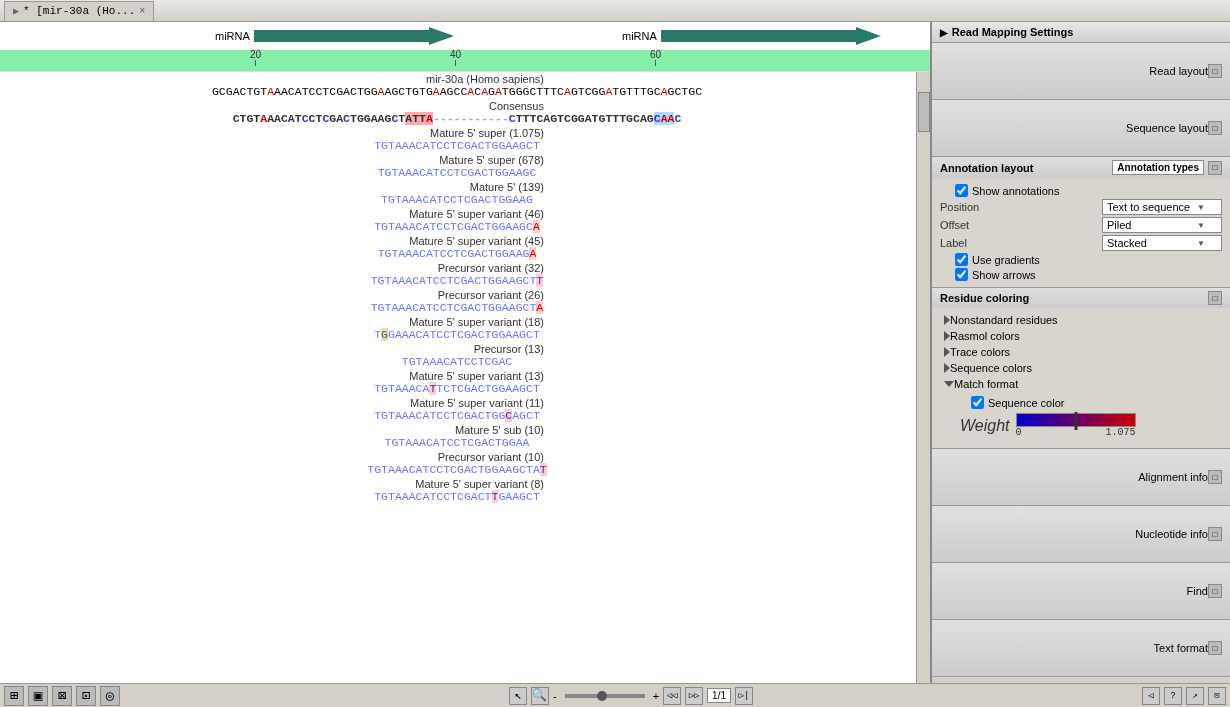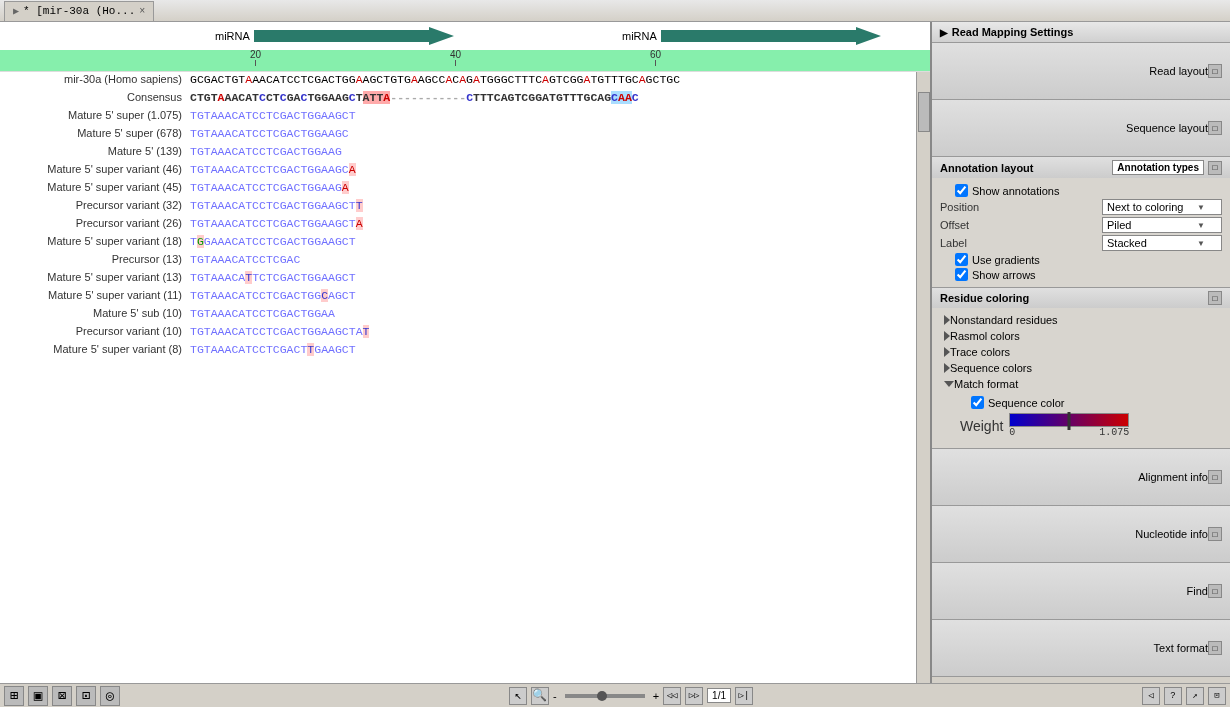--- a/index.html
+++ b/index.html
@@ -41,24 +41,26 @@
       flex: 1;
       background: white;
       overflow: hidden;
       position: relative;
       display: flex;
       flex-direction: column;
     }
 
     .seq-row {
       display: flex;
+      align-items: center;
       min-height: 18px;
       padding: 1px 0;
       font-family: 'Courier New', monospace;
       font-size: 11px;
+      flex-direction: column;
     }
 
     .seq-label {
       width: 190px;
       text-align: right;
       padding-right: 8px;
       color: #333;
       font-family: Arial, sans-serif;
       font-size: 11px;
       flex-shrink: 0;
@@ -483,21 +485,21 @@
         </div>
       </div>
       <div class="panel-section-content">
         <div class="checkbox-row">
           <input type="checkbox" class="checkbox-input" checked="" style="">
           <span>Show annotations</span>
         </div>
         <div class="panel-row">
           <span class="panel-label">Position</span>
           <div class="panel-dropdown">
-            <span>Next to coloring</span>
+            <span>Text to sequence</span>
             <span class="dropdown-arrow">▼</span>
           </div>
         </div>
         <div class="panel-row">
           <span class="panel-label">Offset</span>
           <div class="panel-dropdown">
             <span>Piled</span>
             <span class="dropdown-arrow">▼</span>
           </div>
         </div>
@@ -550,21 +552,21 @@
           <div class="collapsible-item">
             <span class="tri-down"></span>
             <span>Match format</span>
           </div>
           <div style="padding:2px 4px 4px 16px;">
             <div class="checkbox-row">
               <input type="checkbox" class="checkbox-input" checked="" style="">
               <span>Sequence color</span>
             </div>
             <div class="weight-row">
-              <span class="panel-label" style="font-family:Arial; font-size:14px;">Weight</span>
+              <span class="panel-label" style="font-family:Arial; font-size:16px;font-style:italic;">Weight</span>
               <div style="position:relative;">
                 <div class="weight-gradient">
                   <div class="thumb-marker"></div>
                 </div>
                 <div class="weight-scale">
                   <span>0</span>
                   <span>1.075</span>
                 </div>
               </div>
             </div>

